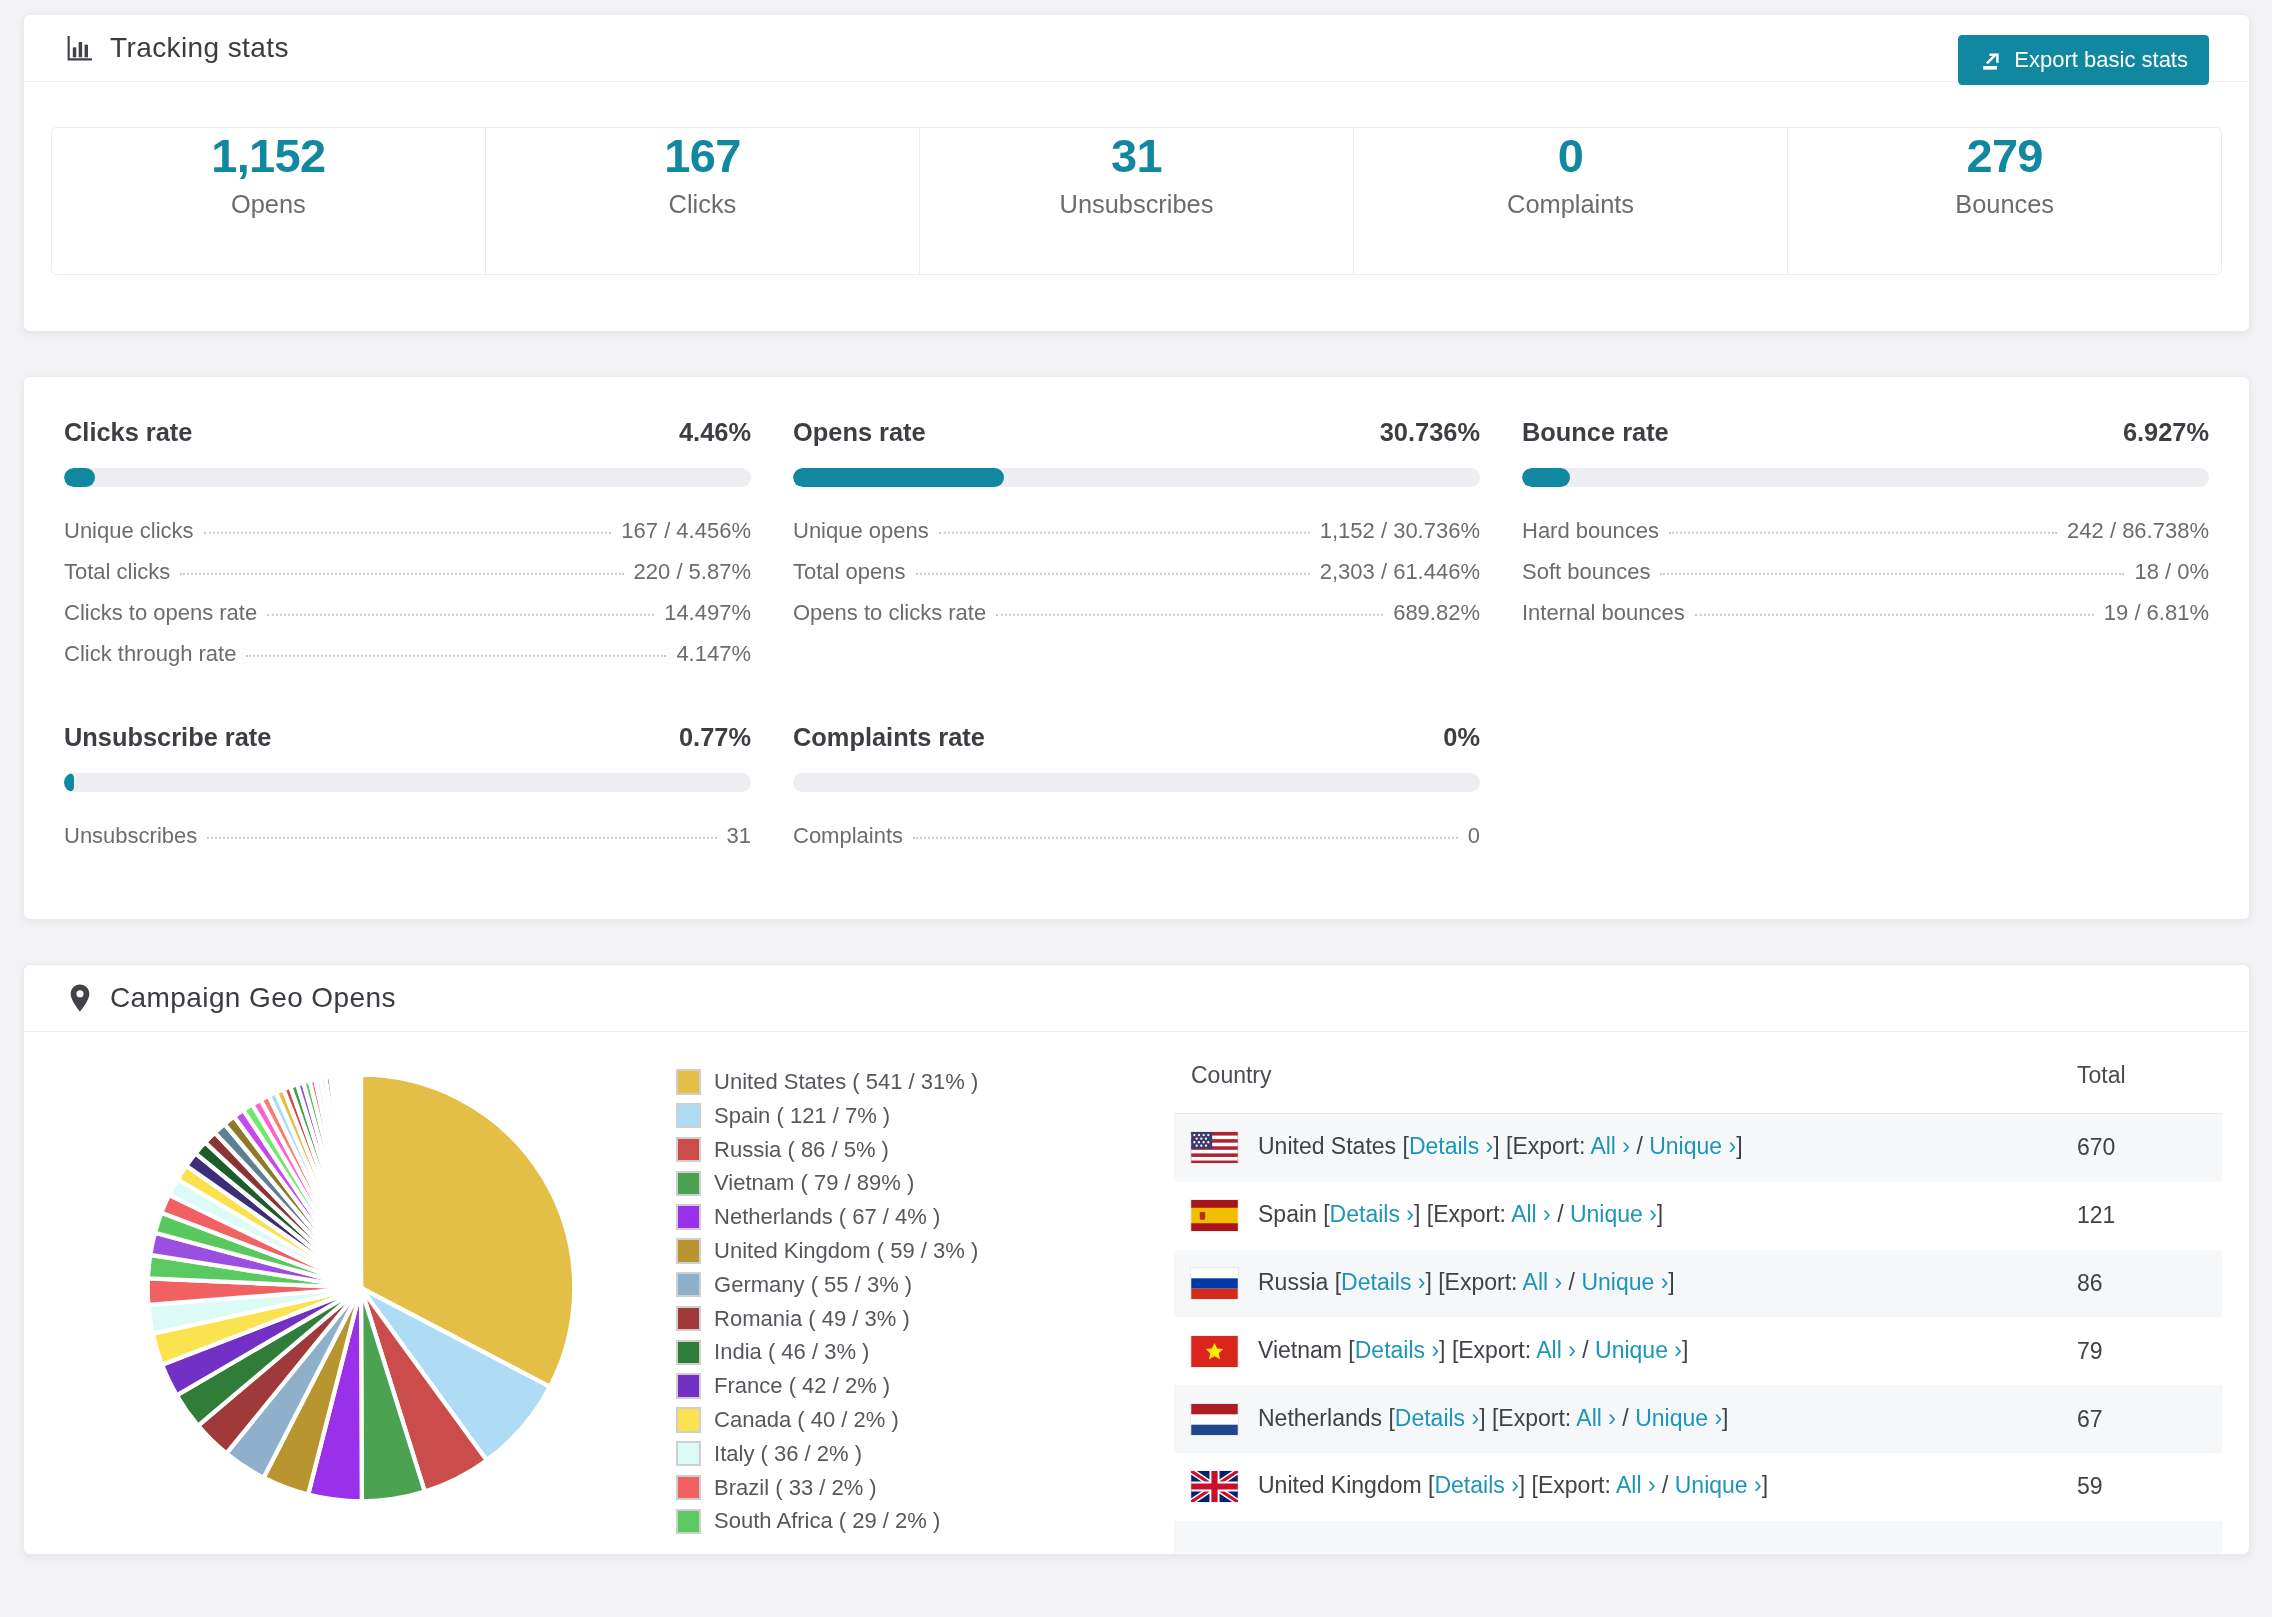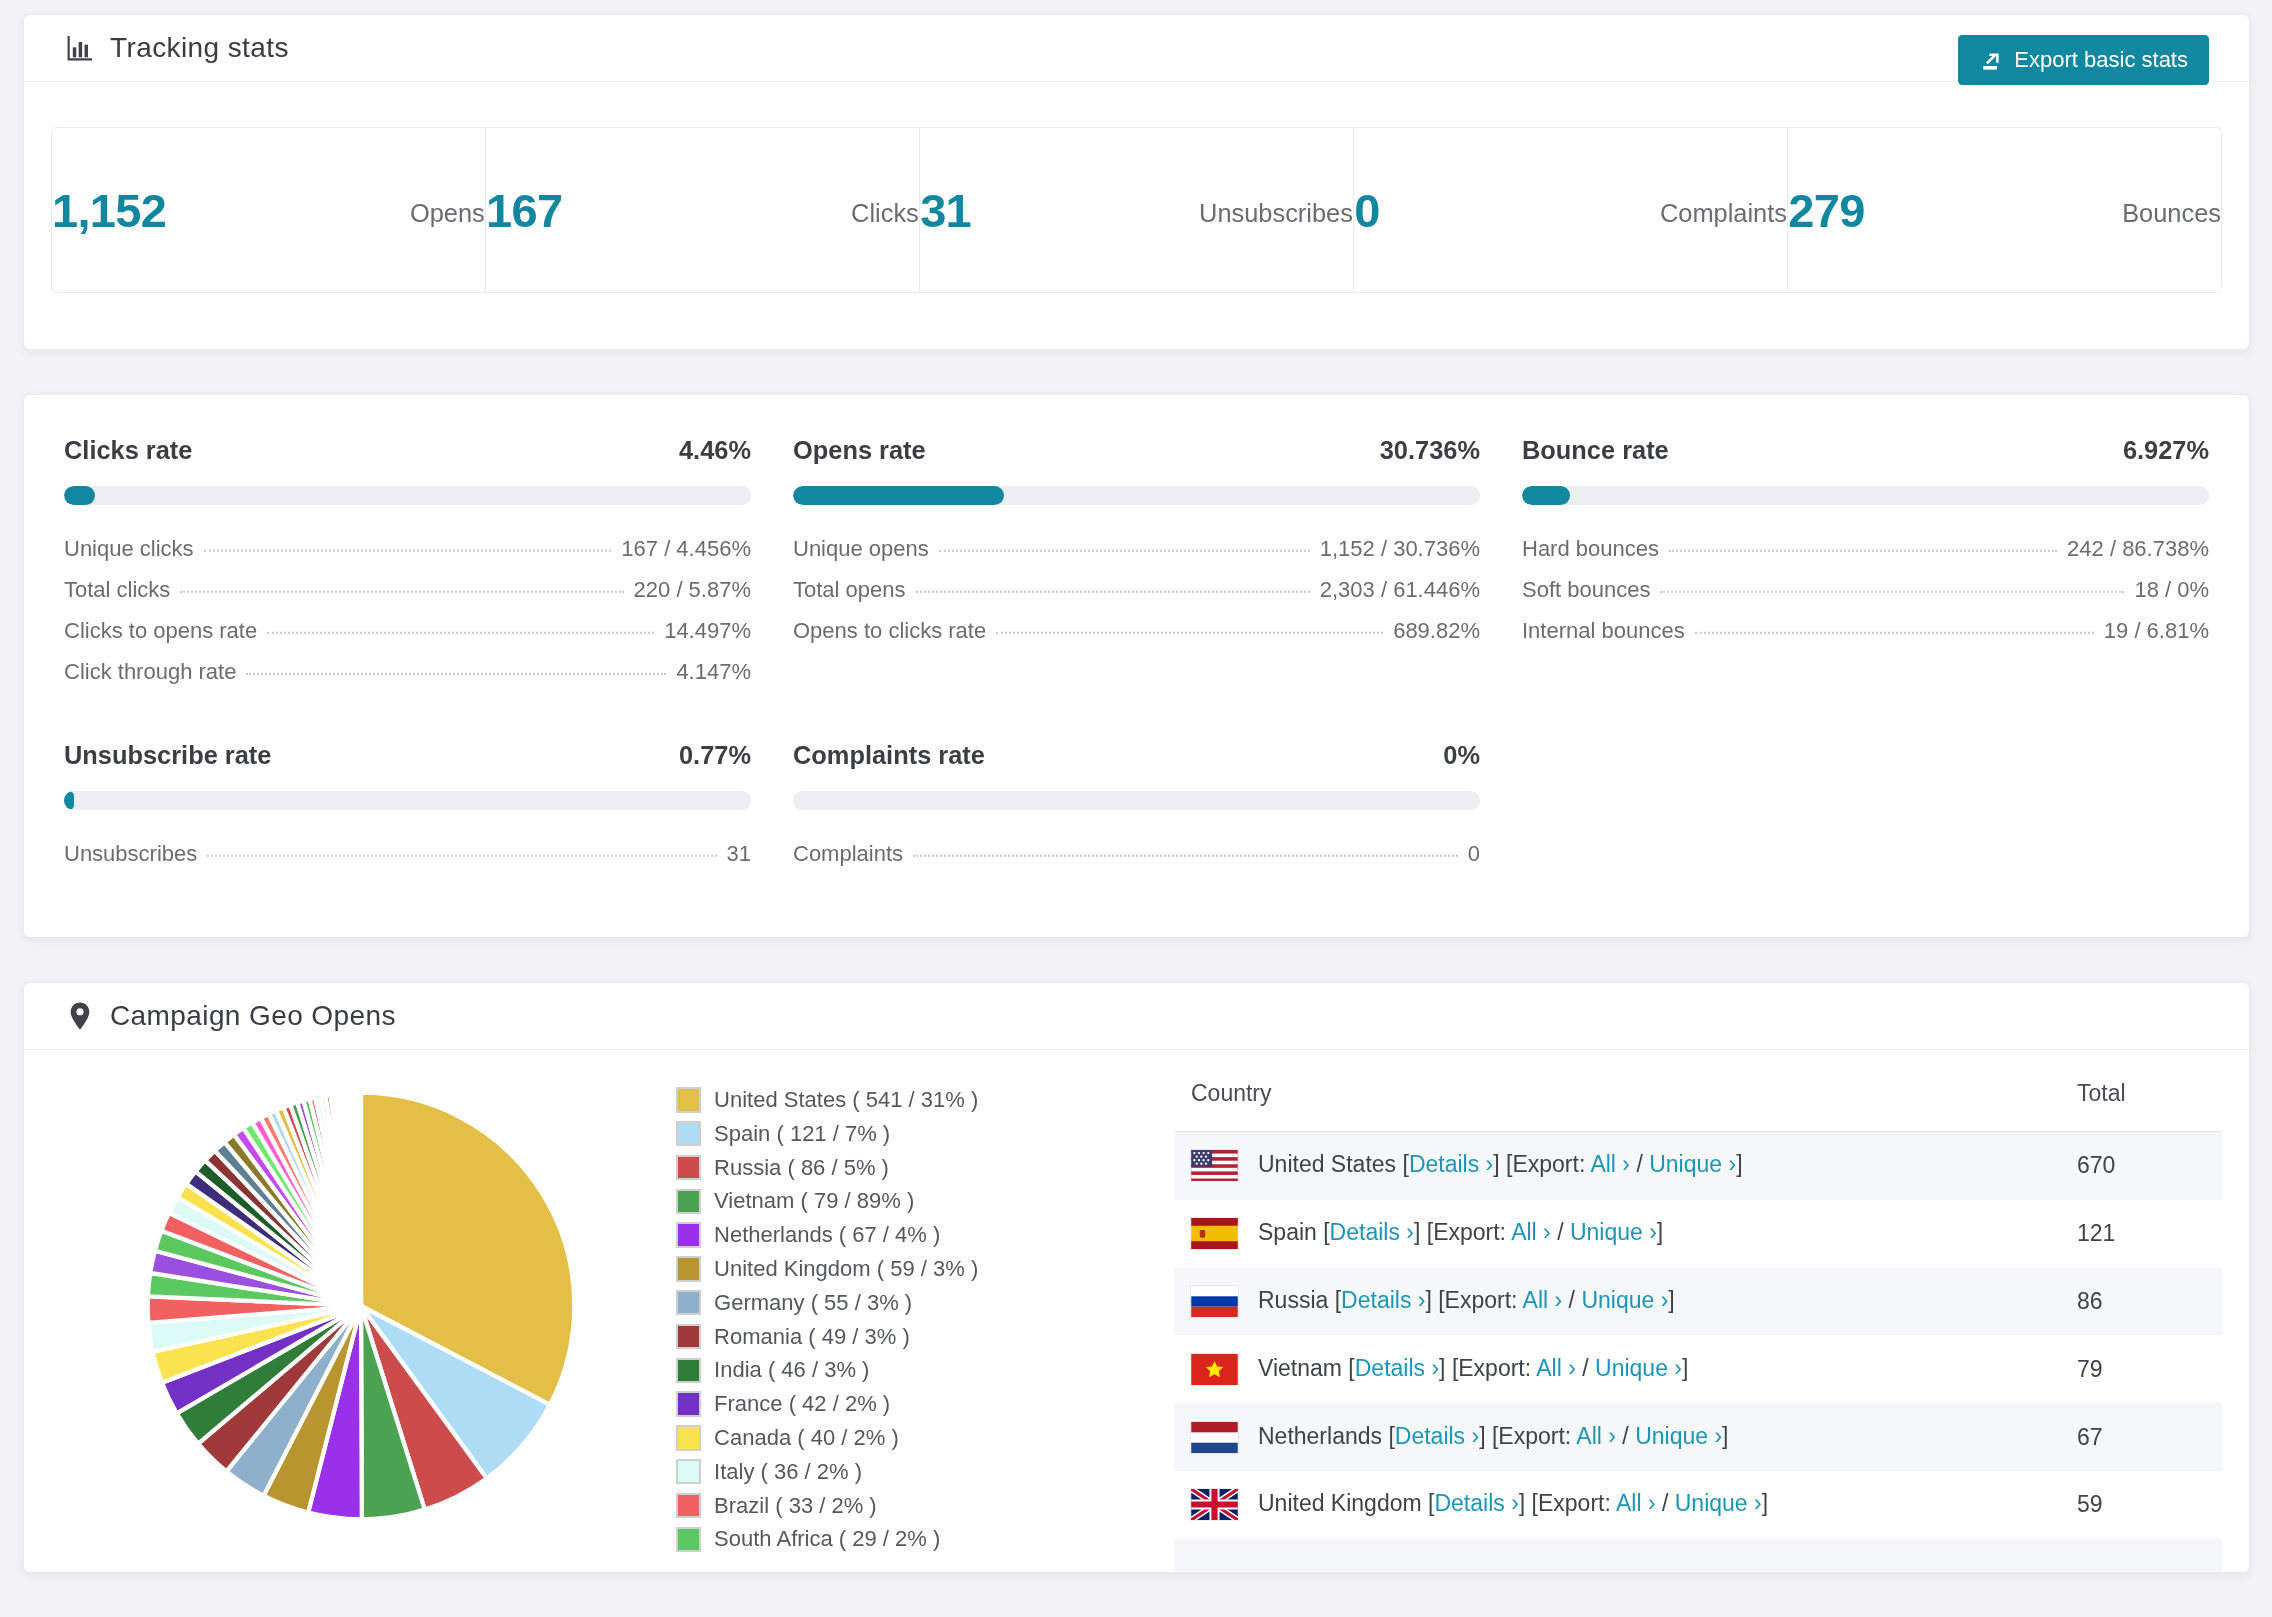--- a/index.html
+++ b/index.html
@@ -38,23 +38,23 @@
     font-size: 22px;
     font-family: inherit;
     cursor: pointer;
   }
   .export-btn svg { width: 25.4px; height: 25.4px; }
   .stats-row { display: flex; margin: 45px 27px 56px; }
   .stat-box {
     flex: 1;
     border: 0.7px solid #e9ebf1;
     margin-left: -0.7px;
-    height: 166px;
-    display: flex; 
-    align-items: center; justify-content: space-between;
+    height: 148px;
+    display: flex; flex-direction: column;
+    align-items: center; justify-content: flex-start;
   }
   .stat-box:first-child { margin-left: 0; border-radius: 5.6px 0 0 5.6px; }
   .stat-box:last-child  { border-radius: 0 5.6px 5.6px 0; }
   .stat-number { font-size: 47px; font-weight: 700; color: #1187a0; letter-spacing: -0.7px; }
   .stat-label  { font-size: 25.4px; color: #6b6c70; margin-top: 7px; }
 
   
   #card-rates { margin-top: 44px; padding: 41px 40px 55px; }
   .rates-grid { display: grid; grid-template-columns: 1fr 1fr 1fr; column-gap: 42px; }
   .rates-grid + .rates-grid { margin-top: 41px; }

